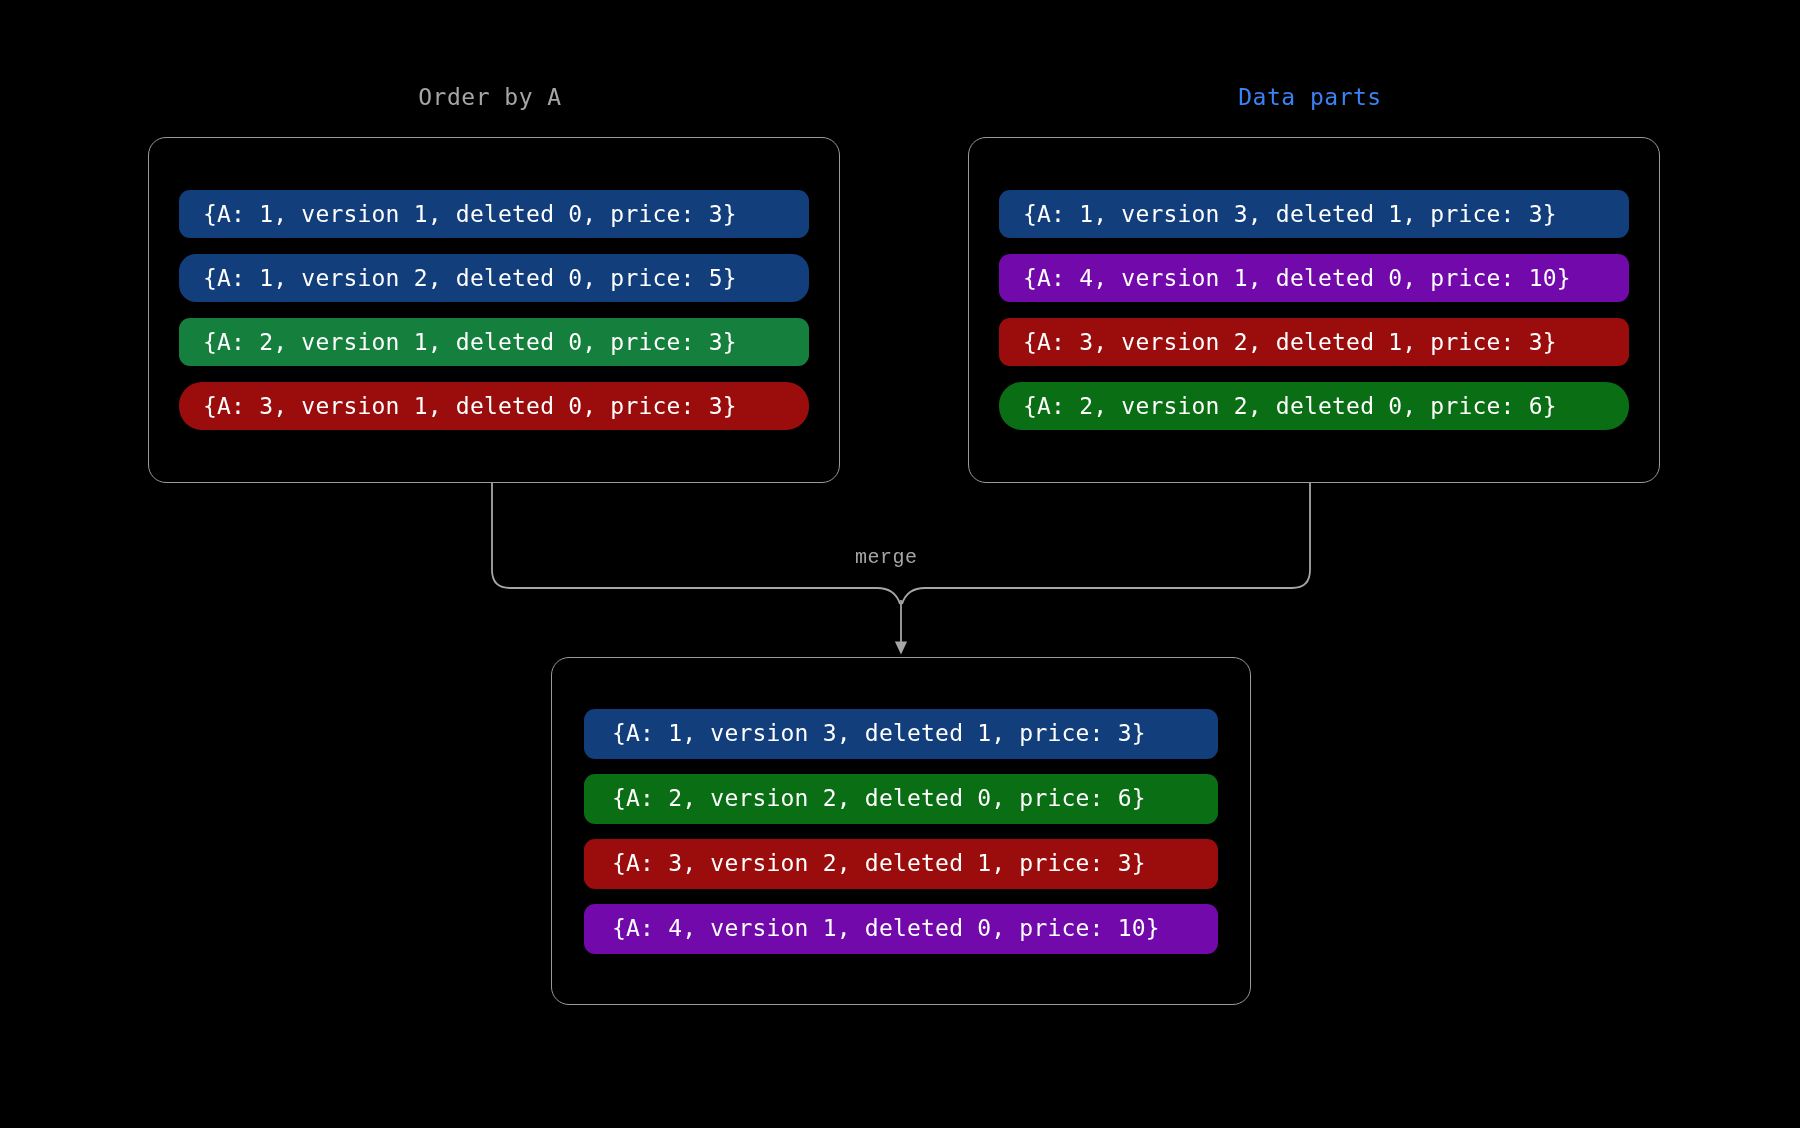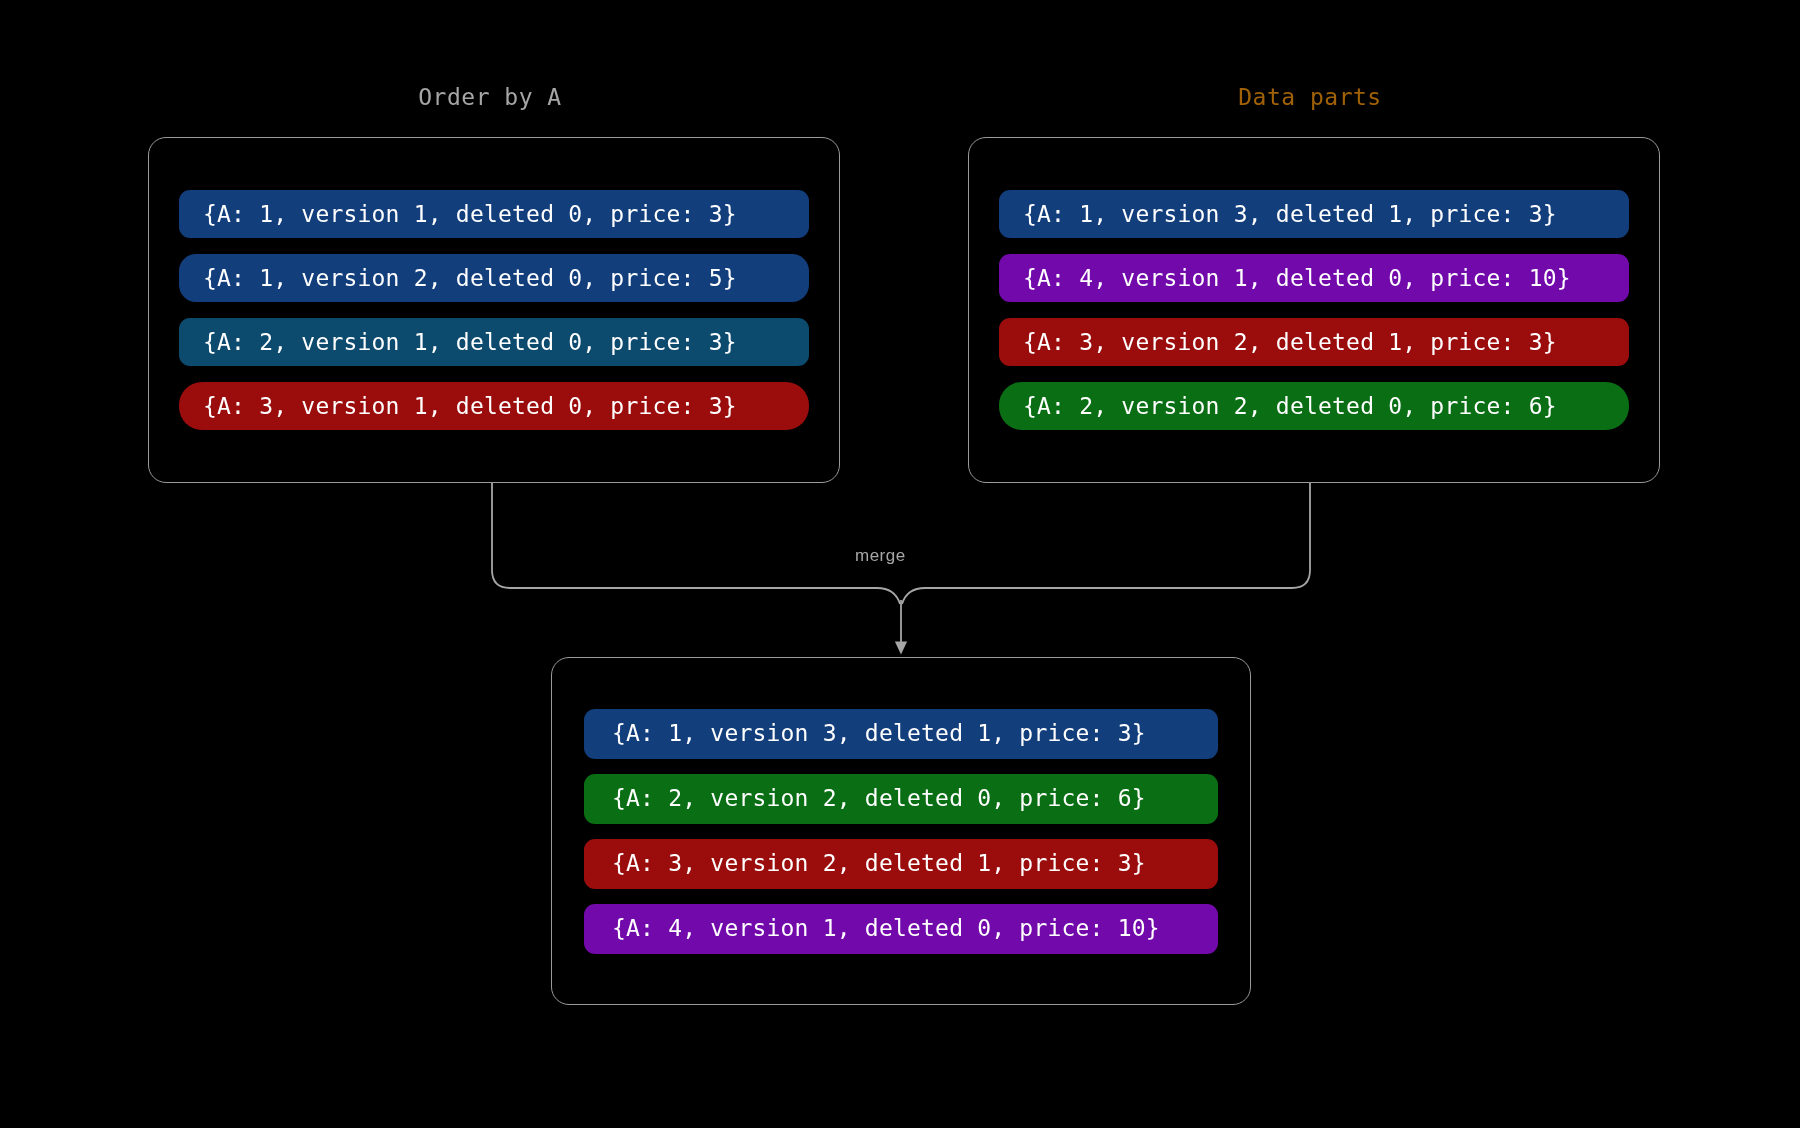--- a/index.html
+++ b/index.html
@@ -93,25 +93,25 @@
     height: 50px;
     padding-left: 28px;
     margin-bottom: 15px;
   }
   .panel-c .chip:last-child { margin-bottom: 0; }
 
   
   #merge-label {
     position: absolute;
     color: #a6a6a6;
-    font-size: 17px;
+    font-size: 20px;
     letter-spacing: 0.5px;
     white-space: nowrap;
     z-index: 3;
-    font-family: Liberation Sans, sans-serif;
+    font-family: Liberation Mono, monospace;
   }
 </style>
 </head>
 <body style="background: rgb(0, 0, 0);">
 
 <div id="canvas">
 
   <svg id="connectors" viewBox="0 0 1800 1128" width="1800" height="1128">
     <defs>
       <marker id="arrowhead" markerWidth="9" markerHeight="9" refX="4.2" refY="4.2" orient="auto" markerUnits="strokeWidth">
@@ -121,30 +121,30 @@
 
     <path d="M 492 483 L 492 570 Q 492 588 510 588 L 877 588 Q 895 588 900 604" fill="none" stroke="#a6a6a6" stroke-width="1.8"></path>
 
     <path d="M 1310 483 L 1310 570 Q 1310 588 1292 588 L 925 588 Q 907 588 902 604" fill="none" stroke="#a6a6a6" stroke-width="1.8"></path>
 
     <path d="M 901 600 L 901 648" fill="none" stroke="#a6a6a6" stroke-width="1.8" marker-end="url(#arrowhead)"></path>
   </svg>
 
   <div class="panel-title" style="left: 310px; top: 84px; width: 360px; color: rgb(166, 166, 166);">Order by A</div>
 
-  <div class="panel-title" style="left: 1130px; top: 84px; width: 360px; color: #a16207;">Data parts</div>
+  <div class="panel-title" style="left: 1130px; top: 84px; width: 360px; color: #3b82f6;">Data parts</div>
 
   <div class="panel panel-a" style="left: 148px; top: 137px; width: 692px; height: 346px; border-color: rgb(154, 154, 154);">
     <div class="rows" style="padding: 11px 30px;">
 
       <div class="chip" style="background-color: rgb(18, 62, 124);">{A: 1, version 1, deleted 0, price: 3}</div>
 
       <div class="chip" style="background-color: rgb(18, 62, 124); border-radius: 17px;">{A: 1, version 2, deleted 0, price: 5}</div>
 
-      <div class="chip" style="background-color: #0c4a6e;">{A: 2, version 1, deleted 0, price: 3}</div>
+      <div class="chip" style="background-color: #15803d;">{A: 2, version 1, deleted 0, price: 3}</div>
 
       <div class="chip" style="background-color: rgb(155, 13, 13);">{A: 3, version 1, deleted 0, price: 3}</div>
     </div>
   </div>
 
   <div class="panel panel-b" style="left: 968px; top: 137px; width: 692px; height: 346px; border-color: rgb(154, 154, 154);">
     <div class="rows" style="padding: 0 30px;">
 
       <div class="chip" style="background-color: rgb(18, 62, 124);">{A: 1, version 3, deleted 1, price: 3}</div>
 

